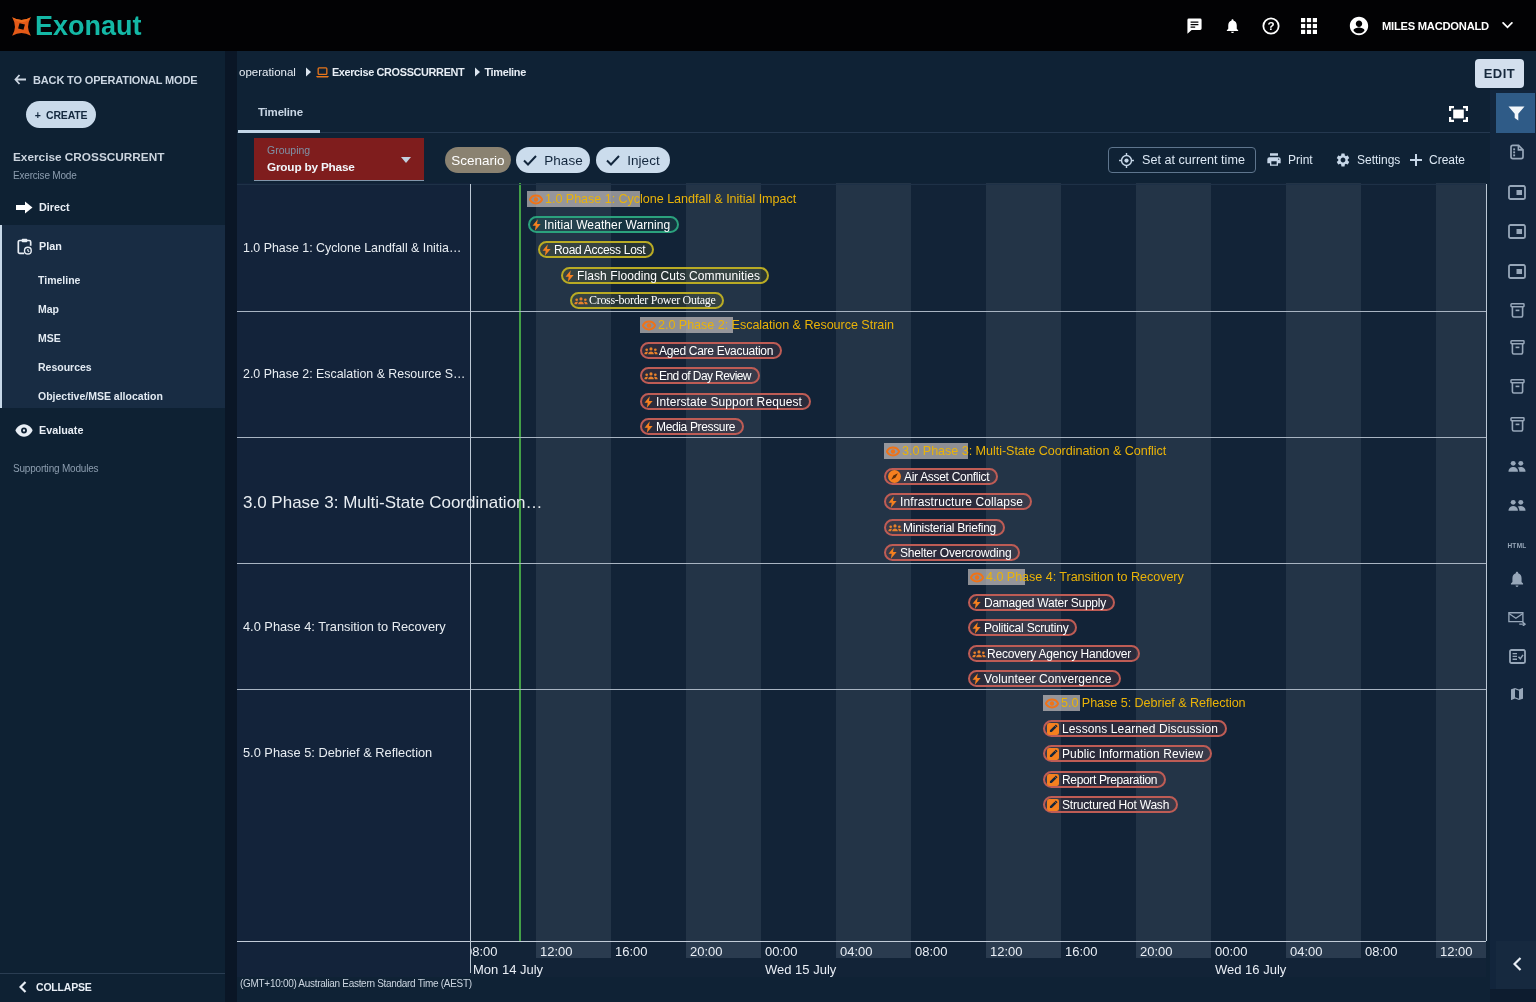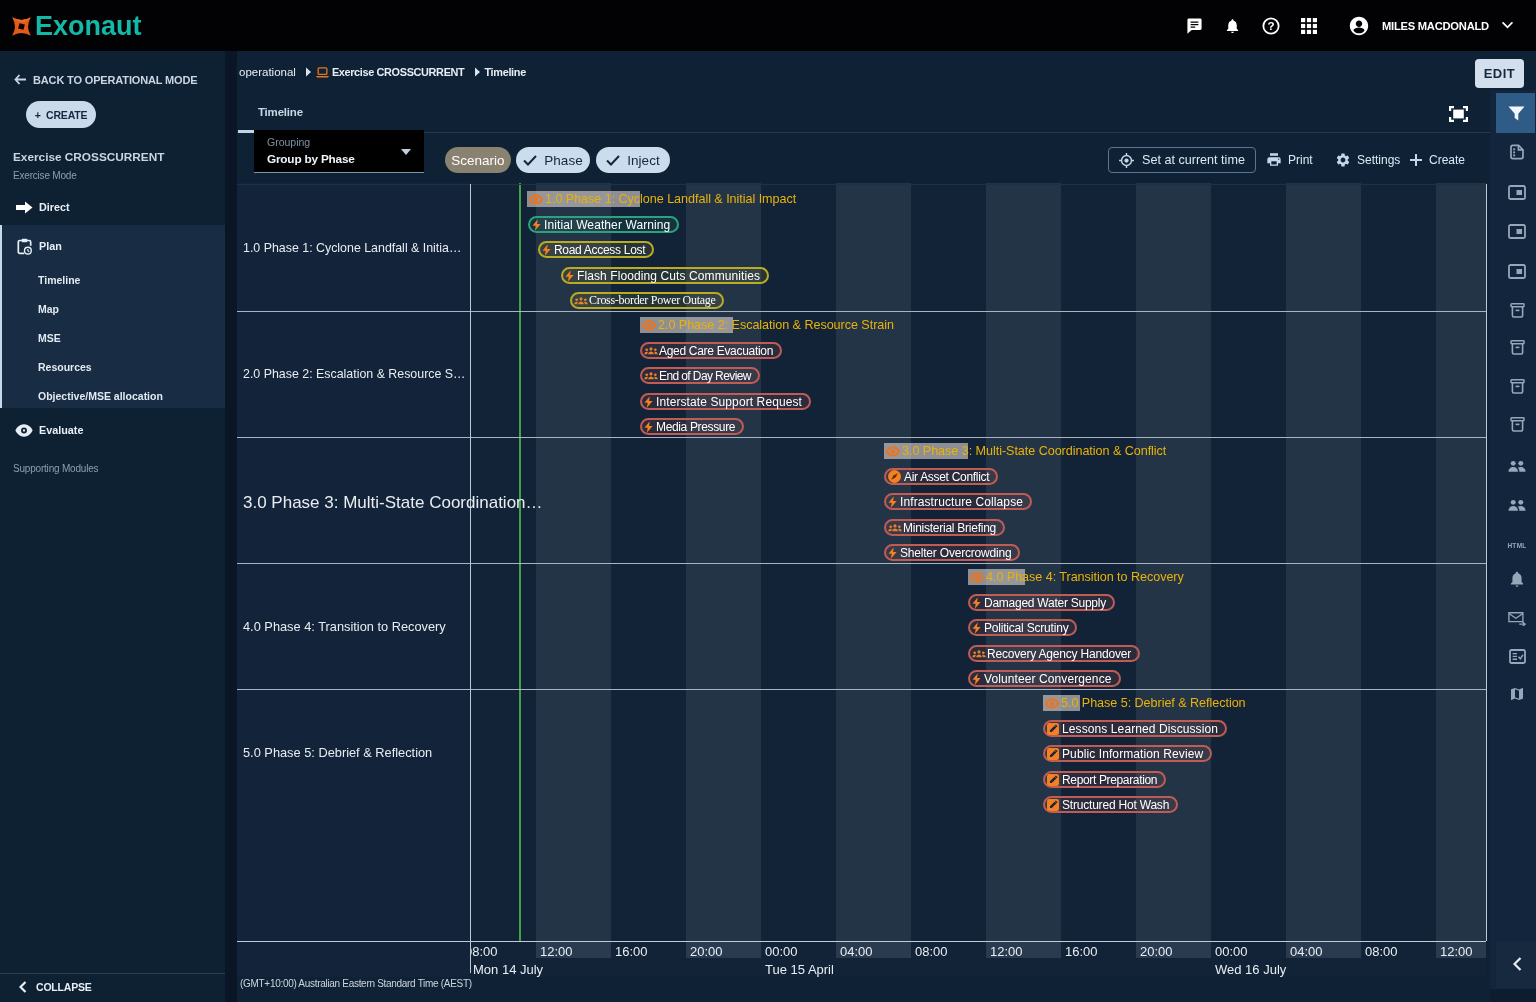--- a/index.html
+++ b/index.html
@@ -30,21 +30,21 @@
 #collapse { position:absolute; left:19px; top:981px; color:#E8EEF5; font-size:10.5px; font-weight:bold; letter-spacing:-0.2px; display:flex; align-items:center; }
 
 
 #main { position:absolute; left:237px; top:51px; width:1253px; height:951px; background:#0F2235; }
 #crumb { position:absolute; left:239px; top:66px; font-size:11.5px; color:#E8EEF5; display:flex; align-items:center; }
 #editbtn { position:absolute; left:1475px; top:59px; width:49px; height:29px; background:#D3DFED; border-radius:4px; color:#17293D; font-weight:bold; font-size:13px; display:flex; align-items:center; justify-content:center; letter-spacing:0.5px; }
 #tabrow-border { position:absolute; left:237px; top:132px; width:1253px; height:1px; background:#24384F; }
 #tabtext { position:absolute; left:258px; top:106px; font-size:11.5px; font-weight:bold; color:#C9D6E4; letter-spacing:-0.2px; }
 #tabline { position:absolute; left:238px; top:130px; width:82px; height:3px; background:#C2D5E7; }
 #fsicon { position:absolute; left:1449px; top:106px; }
-#grpsel { position:absolute; left:254px; top:130px; width:170px; height:43px; background:#000000; border-bottom:1px solid #8296AB; }
+#grpsel { position:absolute; left:254px; top:138px; width:170px; height:43px; background:#7f1d1d; border-bottom:1px solid #8296AB; }
 #grplabel { position:absolute; left:13px; top:6px; font-size:10.5px; color:#7F92A6; }
 #grpvalue { position:absolute; left:13px; top:22px; font-size:11.8px; font-weight:bold; color:#F2F6FA; letter-spacing:-0.2px; }
 #grpcaret { position:absolute; right:13px; top:19px; width:0; height:0; border-left:5.5px solid transparent; border-right:5.5px solid transparent; border-top:6.5px solid #C2D0DF; }
 .chip { position:absolute; top:147px; height:26px; border-radius:13px; display:flex; align-items:center; justify-content:center; font-size:13.5px; }
 #chip-scenario { left:445px; width:66px; background:#8A8271; color:#FFFFFF; }
 #chip-phase { left:516px; width:74px; background:#CBDCEC; color:#13273D; font-weight:500; }
 #chip-inject { left:596px; width:74px; background:#CBDCEC; color:#13273D; font-weight:500; }
 .chip svg { margin-right:7px; }
 #setbtn { position:absolute; left:1108px; top:147px; width:148px; height:26px; border:1px solid #5E758D; border-radius:4px; display:flex; align-items:center; color:#DCE8F4; font-size:12.6px; }
 .toolbtn { position:absolute; top:147px; height:26px; display:flex; align-items:center; color:#DCE8F4; font-size:12px; font-weight:500; }
@@ -279,21 +279,21 @@
   <div class="tlabel" style="left:370px;">04:00</div>
   <div class="tlabel" style="left:445px;">08:00</div>
   <div class="tlabel" style="left:520px;">12:00</div>
   <div class="tlabel" style="left:595px;">16:00</div>
   <div class="tlabel" style="left:670px;">20:00</div>
   <div class="tlabel" style="left:745px;">00:00</div>
   <div class="tlabel" style="left:820px;">04:00</div>
   <div class="tlabel" style="left:895px;">08:00</div>
   <div class="tlabel" style="left:970px;">12:00</div>
   <div class="dlabel" style="left:3px;">Mon 14 July</div>
-  <div class="dlabel" style="left:295px;">Tue 15 April</div>
+  <div class="dlabel" style="left:295px;">Wed 15 July</div>
   <div class="dlabel" style="left:745px;">Wed 16 July</div>
 
   <div class="phasebar" style="left:57px; top:8px;">
         <span class="pb-bg" style="width:113px;"></span>
         <span class="pb-in"><svg width="14" height="11" viewBox="0 0 20 14">
             <path d="M10 1.4 C5.4 1.4 2.3 4.7 1.2 7 C2.3 9.3 5.4 12.6 10 12.6 C14.6 12.6 17.7 9.3 18.8 7 C17.7 4.7 14.6 1.4 10 1.4 Z" fill="none" stroke="#F07318" stroke-width="2.8"></path>
             <circle cx="10" cy="7" r="3.1" fill="#F07318"></circle>
           </svg>1.0 Phase 1: Cyclone Landfall &amp; Initial Impact</span>
       </div>
   <div class="phasebar" style="left:170px; top:134px;">

